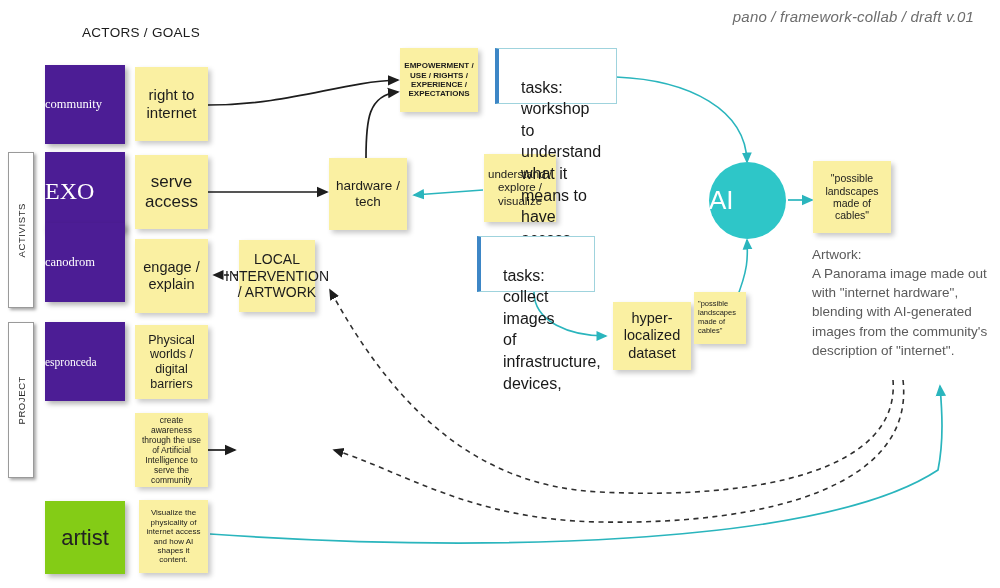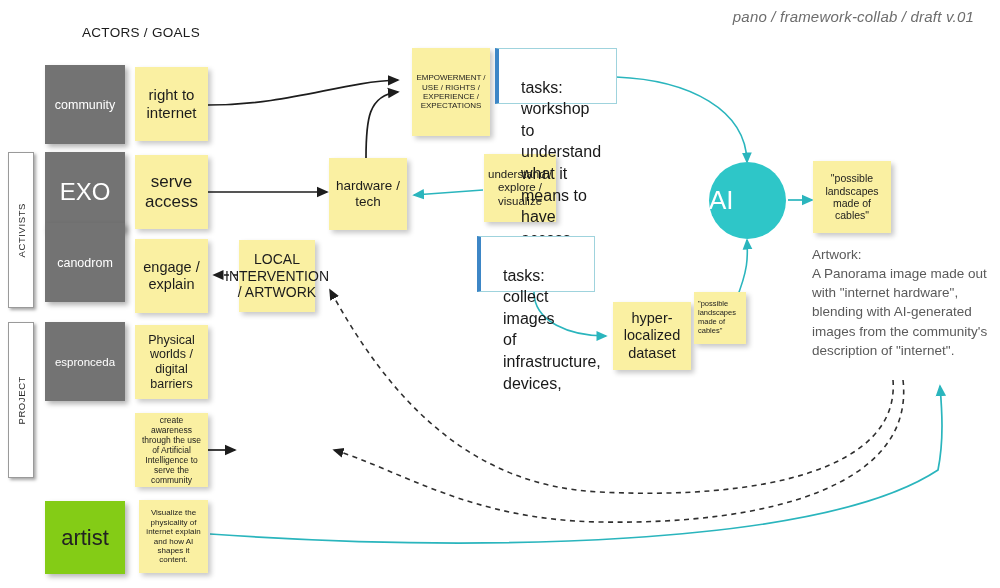--- a/index.html
+++ b/index.html
@@ -10,24 +10,25 @@
   #canvas{position:absolute;inset:0;width:1000px;height:588px;}
   svg.edges{position:absolute;left:0;top:0;width:1000px;height:588px;pointer-events:none;}
 
   .note{
     position:absolute;background:#faf0a2;
     box-shadow:3px 3px 5px rgba(0,0,0,0.22);
     display:flex;align-items:center;justify-content:center;text-align:center;
     line-height:1.18;color:#1c1c1c;box-sizing:border-box;padding:4px;
   }
   .dark{
-    position:absolute;background:#737373;color:#fff;
+    position:absolute;background:#4c1d95;color:#fff;
     box-shadow:3px 3px 5px rgba(0,0,0,0.30);
-    display:flex;align-items:center;justify-content:center;text-align:center;
+    display:flex;align-items:center;justify-content:flex-start;text-align:center;
     box-sizing:border-box;
+    font-family:Liberation Serif, serif;
   }
   .tealbox{
     position:absolute;background:#84cc16;color:#222;
     box-shadow:3px 3px 5px rgba(0,0,0,0.28);
     display:flex;align-items:center;justify-content:center;text-align:center;
     box-sizing:border-box;
   }
   .taskbox{
     position:absolute;background:#fff;border:1px solid #9fd3dd;
     border-left:4px solid #3d86c6;
@@ -137,24 +138,24 @@
   <div class="note" style="left:135px;top:239px;width:73px;height:74px;font-size:14.5px;">
     <span>engage / explain</span>
   </div>
   <div class="note" style="left:135px;top:325px;width:73px;height:74px;font-size:12.5px;">
     <span>Physical worlds / digital barriers</span>
   </div>
   <div class="note" style="left:135px;top:413px;width:73px;height:74px;font-size:8.5px;">
     <span>create awareness through the use of Artificial Intelligence to serve the community</span>
   </div>
   <div class="note" style="left:139px;top:500px;width:69px;height:73px;font-size:8px;">
-    <span>Visualize the physicality of internet explain and how AI shapes it content.</span>
+    <span>Visualize the physicality of internet access and how AI shapes it content.</span>
   </div>
 
-  <div class="note" style="left:412px;top:48px;width:78px;height:88px;font-size:8px;">
+  <div class="note" style="left:400px;top:48px;width:78px;height:64px;font-size:8px;font-weight:bold;">
     <span>EMPOWERMENT / USE / RIGHTS / EXPERIENCE / EXPECTATIONS</span>
   </div>
   <div class="note" style="left:329px;top:158px;width:78px;height:72px;font-size:13.5px;">
     <span>hardware / tech</span>
   </div>
   <div class="note" style="left:484px;top:154px;width:72px;height:68px;font-size:11.5px;">
     <span>understand / explore / visualize</span>
   </div>
   <div class="note" style="left:239px;top:240px;width:76px;height:72px;font-size:14px;">
     <span>LOCAL INTERVENTION / ARTWORK</span>

